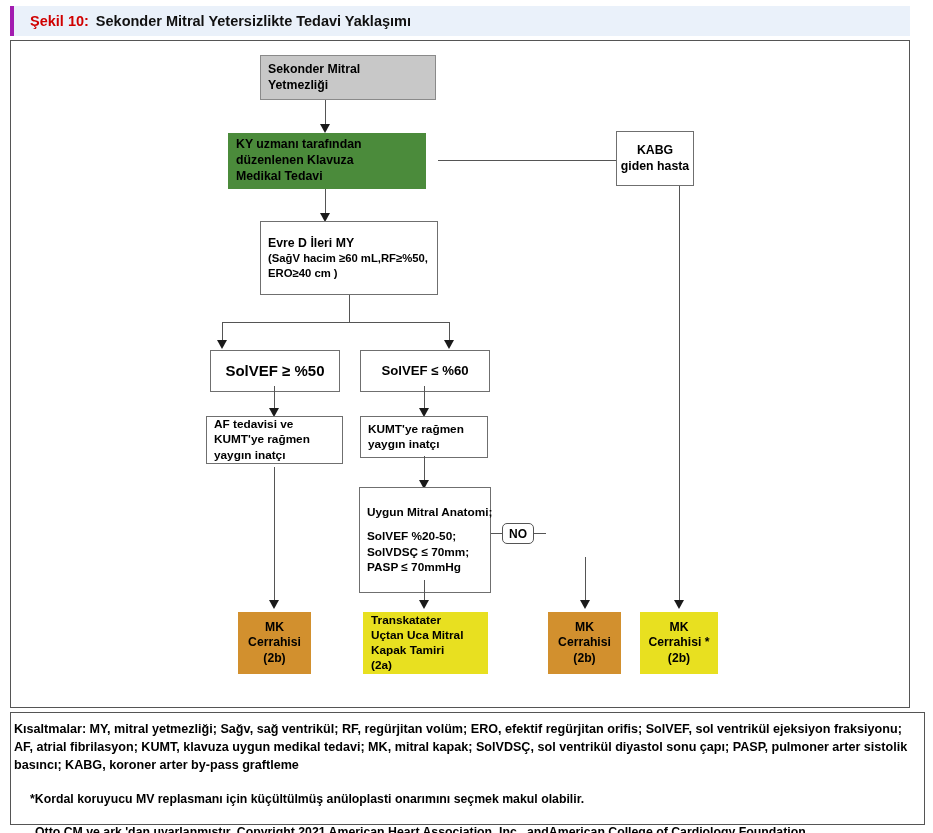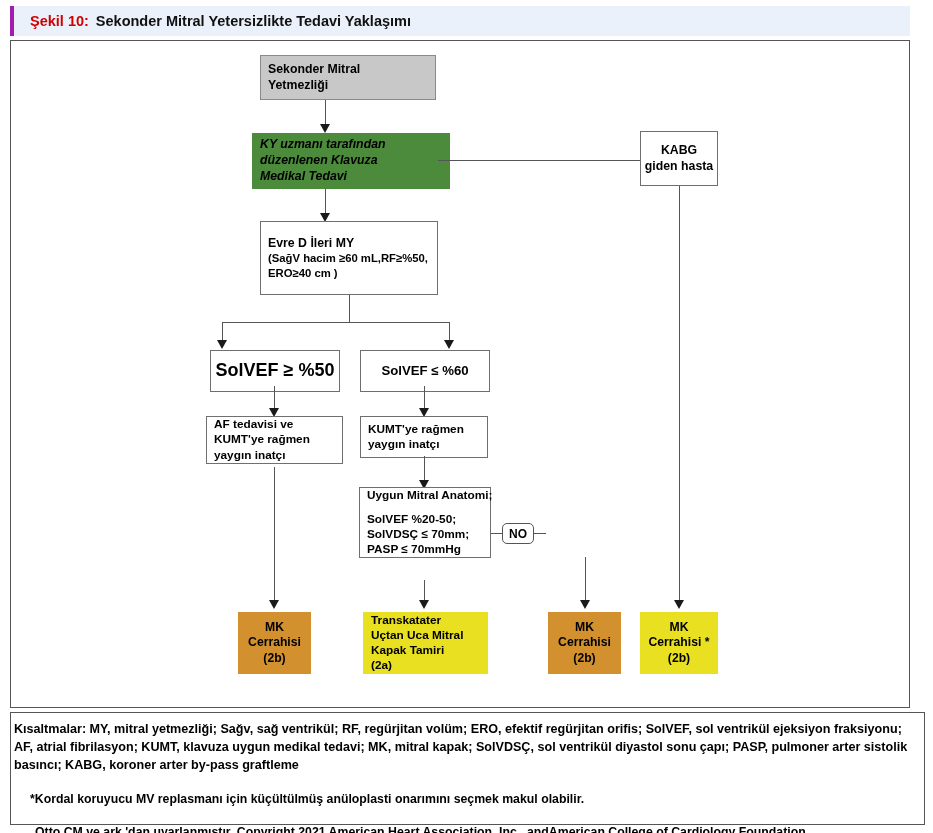--- a/index.html
+++ b/index.html
@@ -159,29 +159,29 @@
   <div class="chart-frame"></div>
 
   <div class="node n-gray" style="left:260px; top:55px; width:176px; height:45px;">
     <span class="ln">Sekonder Mitral</span>
     <span class="ln">Yetmezliği</span>
   </div>
 
   <div class="vline" style="left:325px; top:100px; height:28px;"></div>
   <div class="arrowhead" style="left:320px; top:124px;"></div>
 
-  <div class="node n-green" style="left:252px; top:133px; width:198px; height:56px;font-style:italic;">
+  <div class="node n-green" style="left:228px; top:133px; width:198px; height:56px;">
     <span class="ln">KY uzmanı tarafından</span>
     <span class="ln">düzenlenen Klavuza</span>
     <span class="ln">Medikal Tedavi</span>
   </div>
 
   <div class="hline" style="left:438px; top:160px; width:202px;"></div>
 
-  <div class="node n-white center" style="left:640px; top:131px; width:78px; height:55px;">
+  <div class="node n-white center" style="left:616px; top:131px; width:78px; height:55px;">
     <span class="ln">KABG</span>
     <span class="ln">giden hasta</span>
   </div>
 
   <div class="vline" style="left:679px; top:186px; height:418px;"></div>
   <div class="arrowhead" style="left:673.5px; top:600px;"></div>
 
   <div class="vline" style="left:325px; top:189px; height:28px;"></div>
   <div class="arrowhead" style="left:320px; top:213px;"></div>
 
@@ -191,21 +191,21 @@
     <span class="ln" style="font-size:11.3px;">ERO≥40 cm )</span>
   </div>
 
   <div class="vline" style="left:349px; top:295px; height:27px;"></div>
   <div class="hline" style="left:222px; top:322px; width:228px;"></div>
   <div class="vline" style="left:222px; top:322px; height:22px;"></div>
   <div class="arrowhead" style="left:216.5px; top:340px;"></div>
   <div class="vline" style="left:449px; top:322px; height:22px;"></div>
   <div class="arrowhead" style="left:443.5px; top:340px;"></div>
 
-  <div class="node n-white center" style="left:210px; top:350px; width:130px; height:40px; font-size:18px;">
+  <div class="node n-white center" style="left:210px; top:350px; width:130px; height:40px; font-size:15px;">
     <span class="ln">SolVEF ≥ %50</span>
   </div>
 
   <div class="node n-white center" style="left:360px; top:350px; width:130px; height:36px; font-size:13.2px;">
     <span class="ln">SolVEF ≤ %60</span>
   </div>
 
   <div class="vline" style="left:274px; top:386px; height:26px;"></div>
   <div class="arrowhead" style="left:268.5px; top:408px;"></div>
   <div class="vline" style="left:424px; top:386px; height:26px;"></div>
@@ -221,21 +221,21 @@
     <span class="ln">KUMT'ye rağmen</span>
     <span class="ln">yaygın inatçı</span>
   </div>
 
   <div class="vline" style="left:274px; top:467px; height:137px;"></div>
   <div class="arrowhead" style="left:268.5px; top:600px;"></div>
 
   <div class="vline" style="left:424px; top:456px; height:28px;"></div>
   <div class="arrowhead" style="left:418.5px; top:480px;"></div>
 
-  <div class="node n-white" style="left:359px; top:487px; width:132px; height:71px; font-size:11.8px;">
+  <div class="node n-white" style="left:359px; top:487px; width:132px; height:106px; font-size:11.8px;">
     <span class="ln" style="margin-bottom:9px;">Uygun Mitral Anatomi;</span>
     <span class="ln">SolVEF %20-50;</span>
     <span class="ln">SolVDSÇ ≤ 70mm;</span>
     <span class="ln">PASP ≤ 70mmHg</span>
   </div>
 
   <div class="hline" style="left:491px; top:533px; width:11px;"></div>
   <div class="pill" style="left:502px; top:523px; width:32px; height:21px;">
     <span>NO</span>
   </div>

